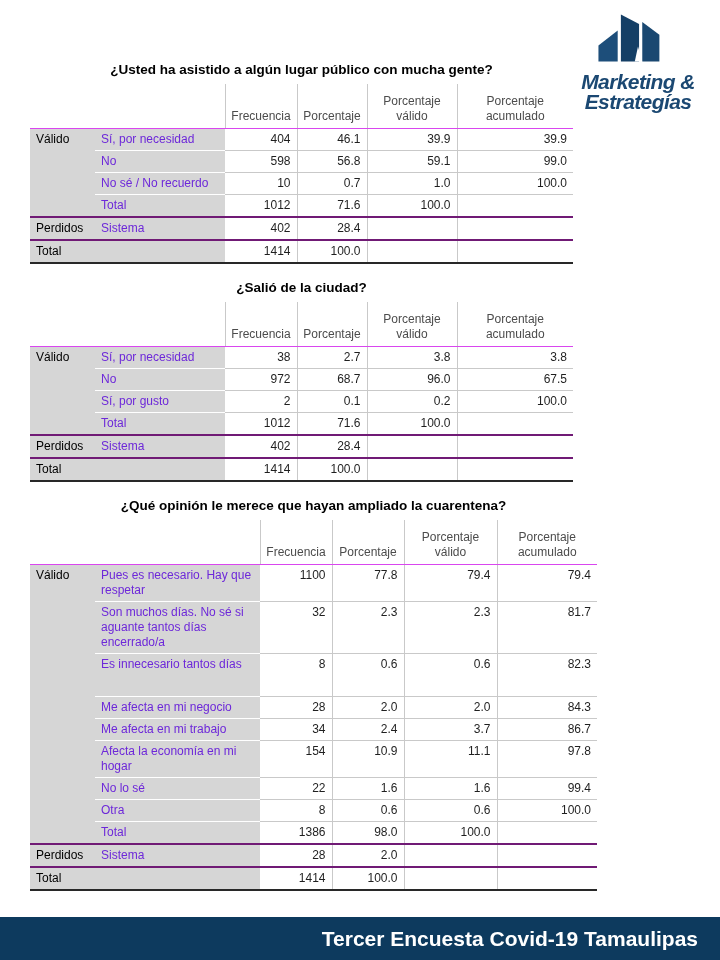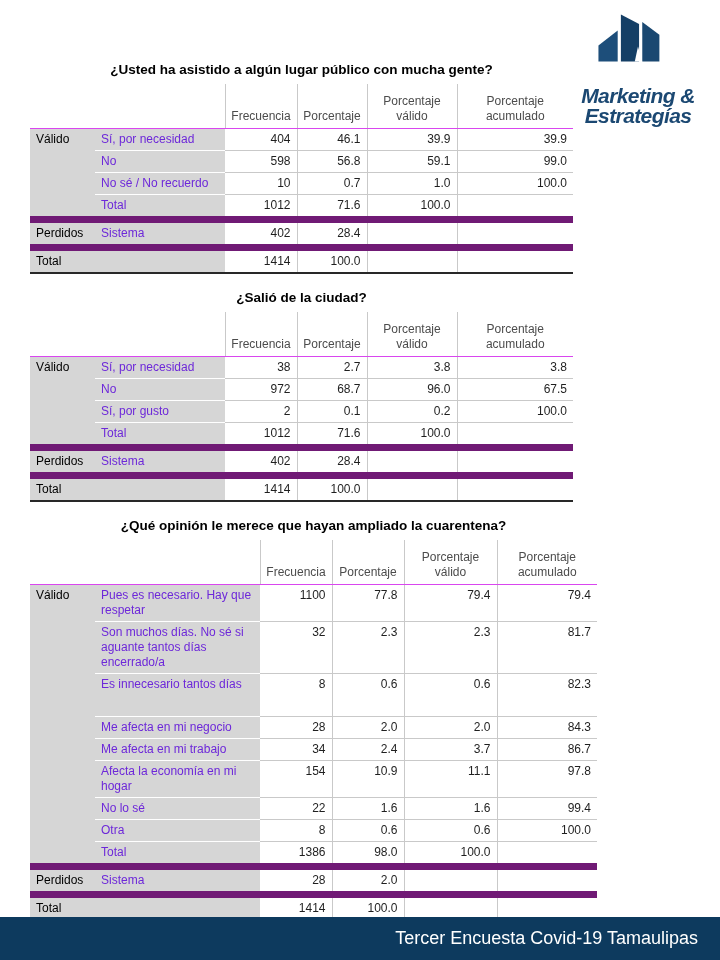--- a/index.html
+++ b/index.html
@@ -2,21 +2,21 @@
 <html><head>
 <meta charset="utf-8">
 <style>
   html,body{margin:0;padding:0;background:#e9e9e9;}
   .page{position:relative;width:720px;height:960px;background:#ffffff;overflow:hidden;
         font-family:"Liberation Sans",sans-serif;}
   
   .logo{position:absolute;top:8px;right:6px;width:152px;text-align:center;}
   .logo svg{display:block;margin:0 auto;}
   .logo-text{color:#1b4872;font-weight:bold;font-style:italic;font-size:21px;
-             line-height:20px;letter-spacing:-0.6px;margin-top:16px;}
+             line-height:20px;letter-spacing:-0.6px;margin-top:2px;}
   
   .content{position:absolute;left:30px;top:8px;}
   .tbl-title{font-weight:bold;font-size:13.5px;color:#000;text-align:center;
              margin:16px 0 7px 0;}
   .tbl-title.first{margin-top:54px;}
   .w12{width:543px;}
   .w3{width:567px;}
   table.t{border-collapse:collapse;table-layout:fixed;font-size:12px;line-height:15px;}
   table.t th,table.t td{padding:3px 6px;font-weight:normal;vertical-align:top;
                         overflow:hidden;}
@@ -26,28 +26,28 @@
   table.t thead th.colh{border-left:1px solid #c9c9c9;}
   
   .stub1{background:#d6d6d6;text-align:left;color:#000000;}
   .cat{background:#d6d6d6;text-align:left;color:#6d28d9;}
   .num{text-align:right;color:#1f1f1f;}
   td.num + td.num{border-left:1px solid #c9c9c9;}
   
   tr.vr + tr.vr td.cat{border-top:1px solid #ffffff;}
   tr.vr + tr.vr td.num{border-top:1px solid #c9c9c9;}
   
-  tr.sep th,tr.sep td{border-top:7px solid #701a75;}
+  tr.sep th,tr.sep td{border-top:2px solid #701a75;}
   tr.last th,tr.last td{border-bottom:2px solid #282828;}
   tr.tall td{height:36px;}
   
   .footer{position:absolute;left:0;bottom:0;width:720px;height:43px;background:#0d3a5e;
           display:flex;align-items:center;justify-content:flex-end;
           padding-right:22px;box-sizing:border-box;}
-  .footer-title{color:#ffffff;font-weight:normal;font-size:18px;}
+  .footer-title{color:#ffffff;font-weight:bold;font-size:21px;}
 </style>
 </head>
 <body>
 
 <div class="page">
 
   <div class="logo">
     <svg width="110" height="62" viewBox="0 0 100 58">
       <polygon points="13,50 13,35 31,21 31,50" fill="#1d4e7a"></polygon>
       <polygon points="34,6 51,15 51,50 34,50" fill="#143f66"></polygon>

